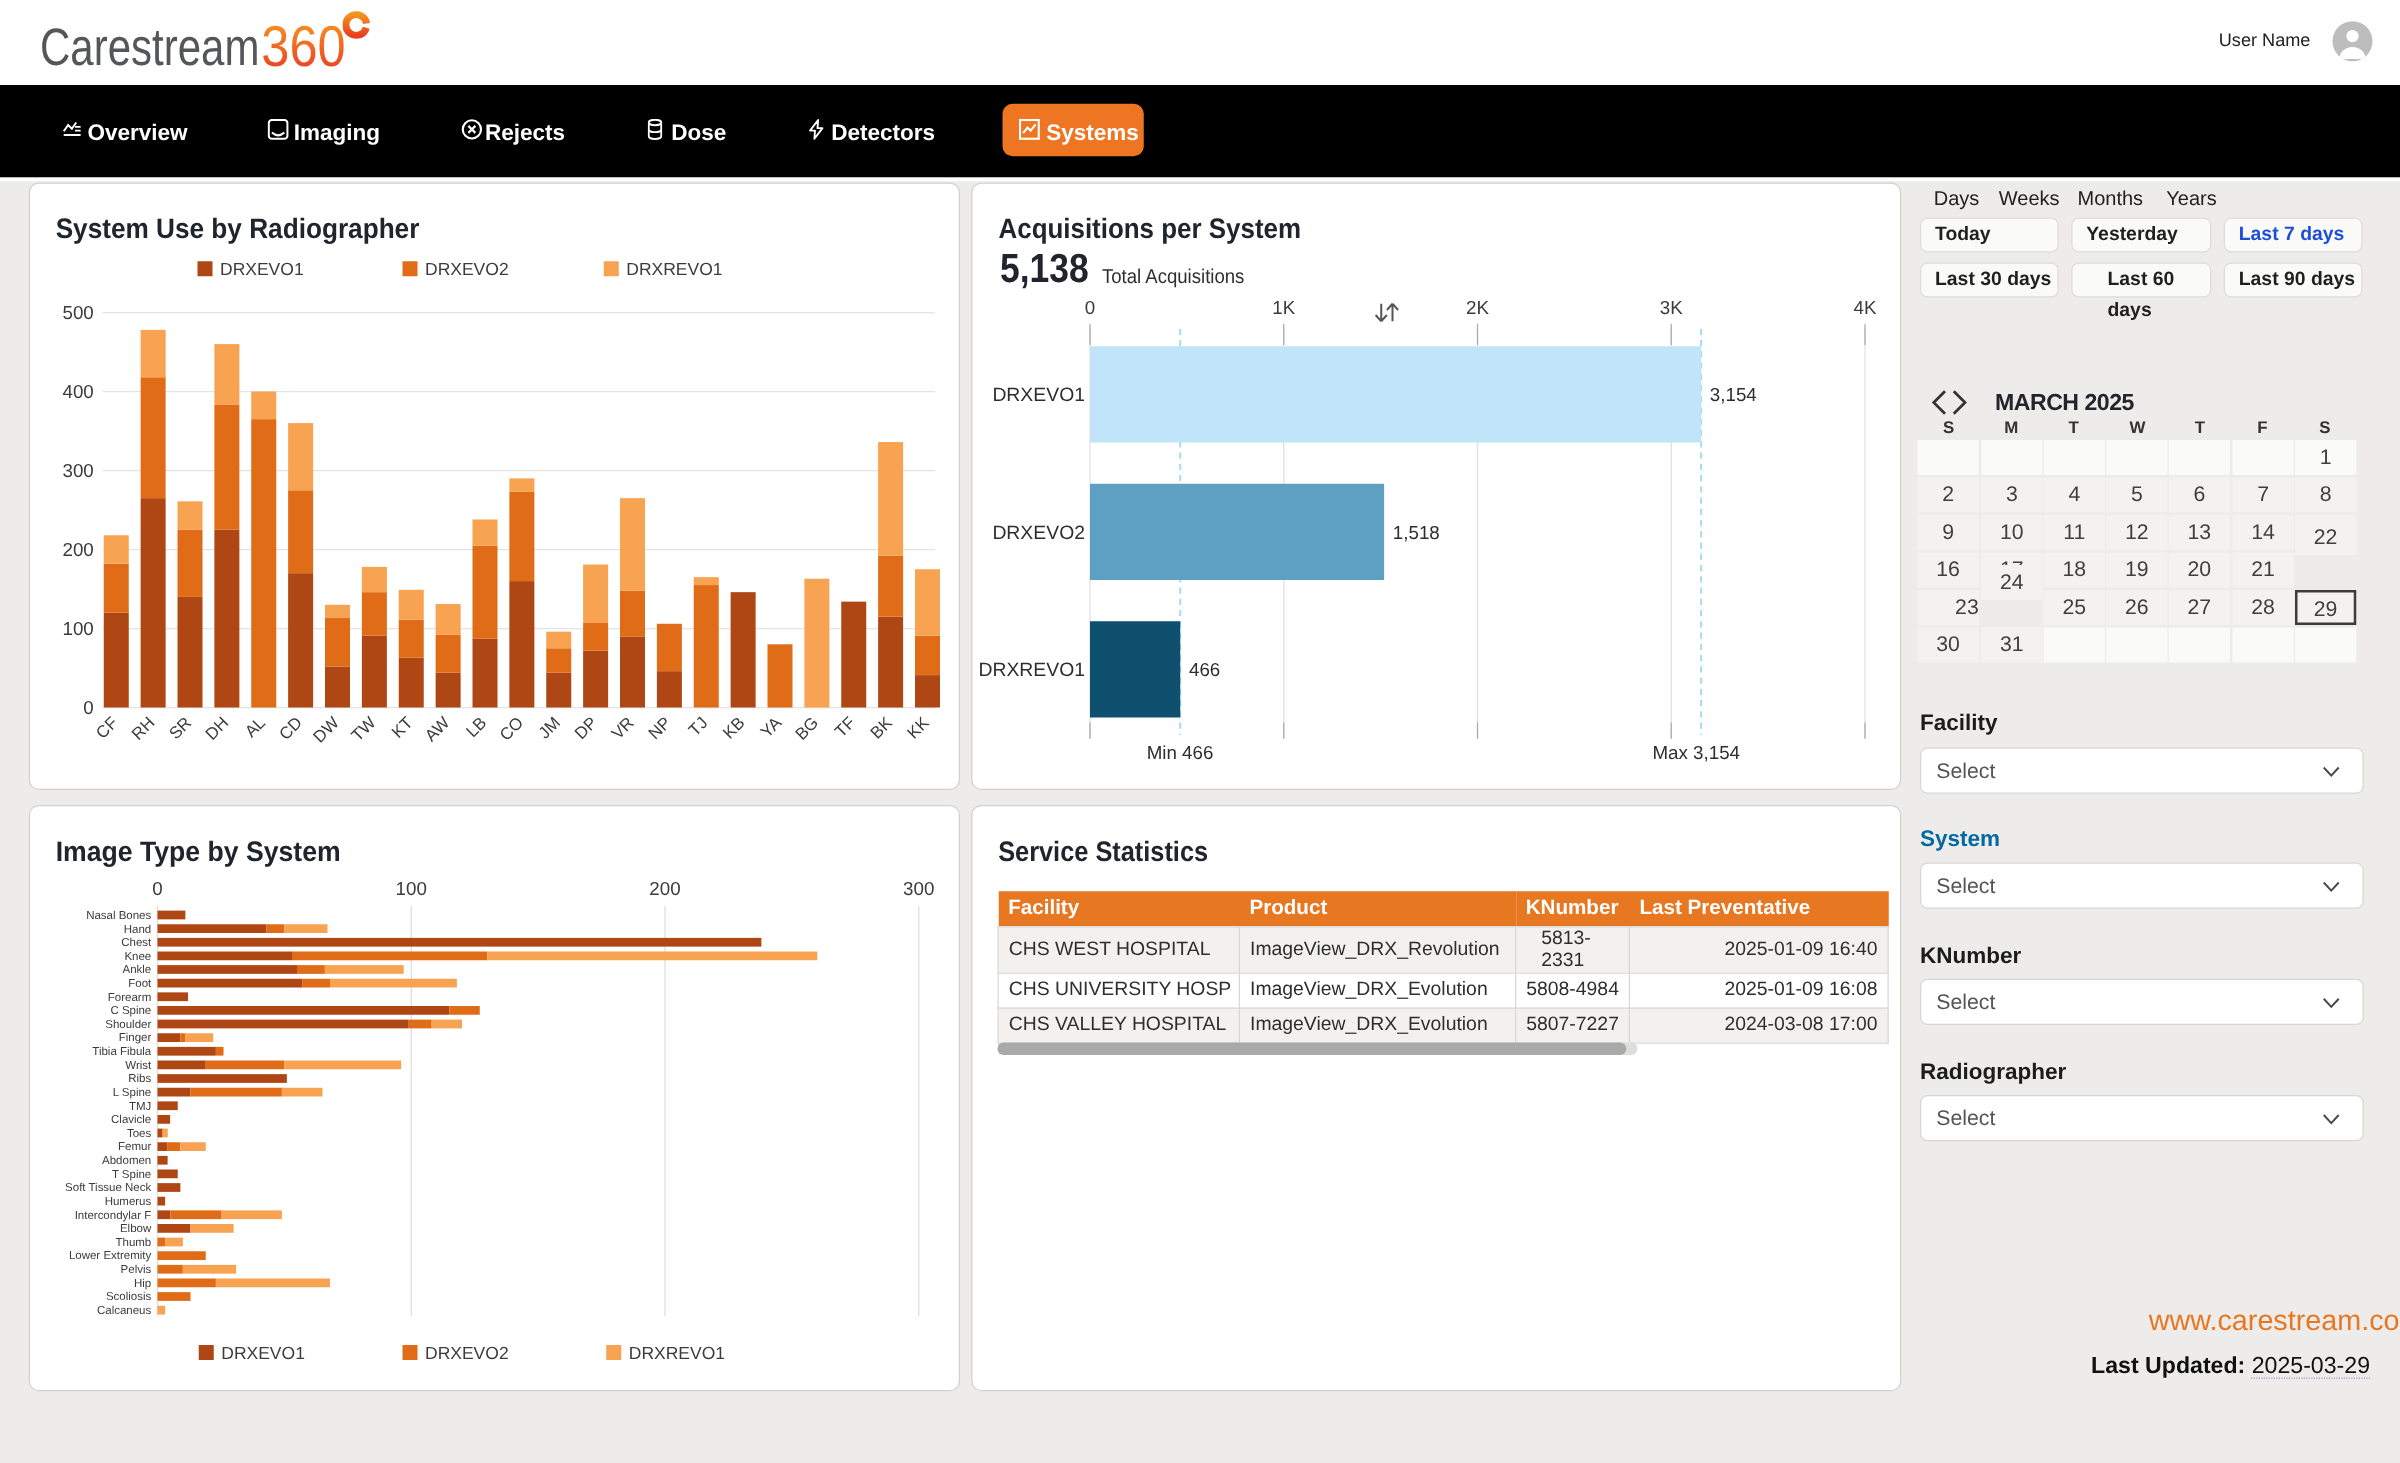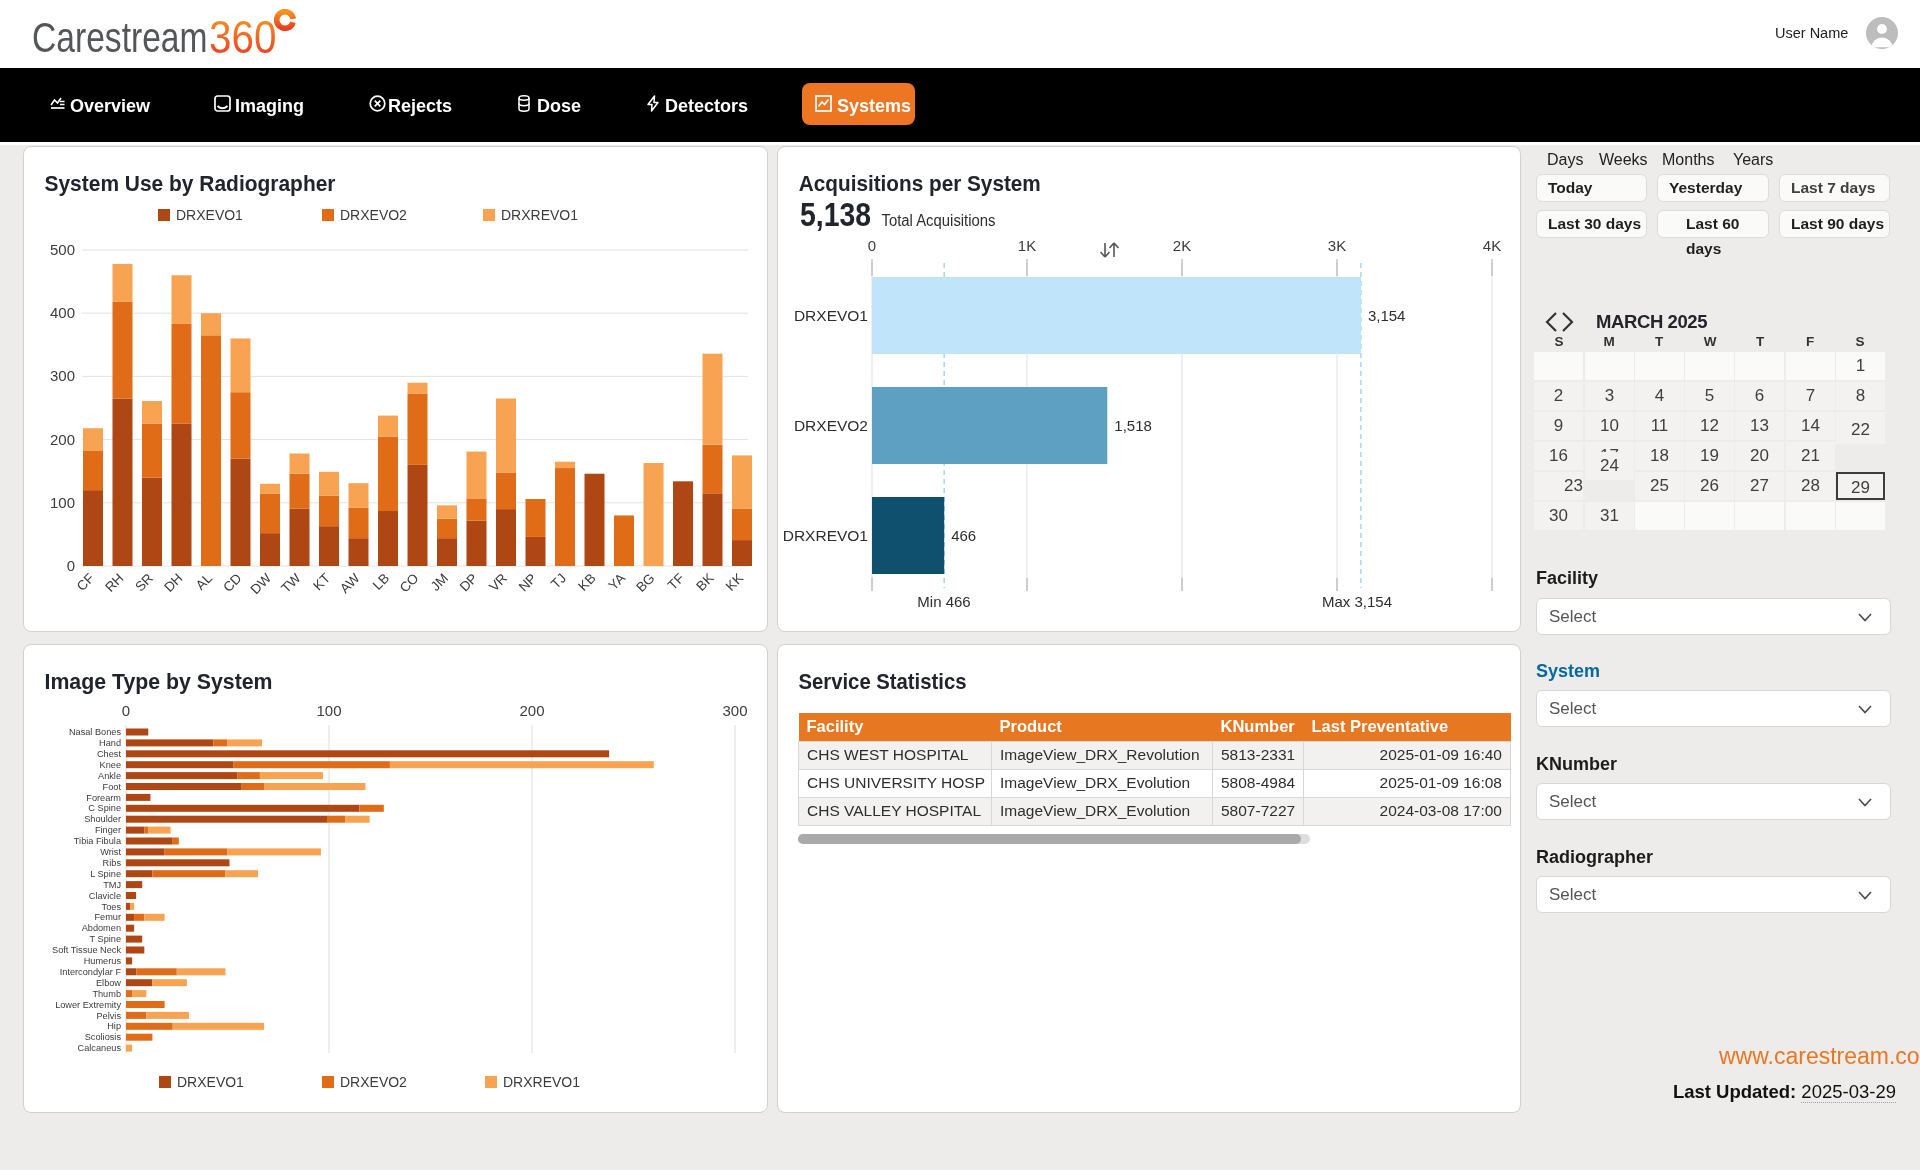--- a/index.html
+++ b/index.html
@@ -323,21 +323,21 @@
       <tbody>
         <tr style="background:#E87722;color:#fff;font-weight:bold;font-size:16.5px;height:28px">
           <td style="width:185px;padding:0 0 0 8px">Facility</td>
           <td style="width:213px;padding:0 0 0 8px">Product</td>
           <td style="width:83px;padding:0 0 0 8px">KNumber</td>
           <td style="width:199px;padding:0 0 0 8px">Last Preventative</td>
         </tr>
         <tr style="background:#F2F1F0;height:28px">
           <td style="border:1px solid #D8D8D8;padding:0 0 0 8px">CHS WEST HOSPITAL</td>
           <td style="border:1px solid #D8D8D8;padding:0 0 0 8px">ImageView_DRX_Revolution</td>
-          <td style="border:1px solid #D8D8D8;padding:0 0 0 8px">5813-2331</td>
+          <td style="border:1px solid #D8D8D8;padding:0 0 0 20px">5813-2331</td>
           <td style="border:1px solid #D8D8D8;padding:0 8px 0 0;text-align:right">2025-01-09 16:40</td>
         </tr>
         <tr style="background:#FFFFFF;height:28px">
           <td style="border:1px solid #D8D8D8;padding:0 0 0 8px">CHS UNIVERSITY HOSP</td>
           <td style="border:1px solid #D8D8D8;padding:0 0 0 8px">ImageView_DRX_Evolution</td>
           <td style="border:1px solid #D8D8D8;padding:0 0 0 8px">5808-4984</td>
           <td style="border:1px solid #D8D8D8;padding:0 8px 0 0;text-align:right">2025-01-09 16:08</td>
         </tr>
         <tr style="background:#F2F1F0;height:28px">
           <td style="border:1px solid #D8D8D8;padding:0 0 0 8px">CHS VALLEY HOSPITAL</td>
@@ -349,21 +349,21 @@
     </table>
     <div style="position:absolute;left:20px;top:189px;width:512px;height:10px;background:#DDDDDC;border-radius:5px"></div>
     <div style="position:absolute;left:20px;top:189px;width:503px;height:10px;background:#A9A9A9;border-radius:5px"></div>
   </div>
 <div style="position:absolute;left:1547px;top:151px;font-size:16px;color:#222">Days</div>
 <div style="position:absolute;left:1599px;top:151px;font-size:16px;color:#222">Weeks</div>
 <div style="position:absolute;left:1662px;top:151px;font-size:16px;color:#222">Months</div>
 <div style="position:absolute;left:1733px;top:151px;font-size:16px;color:#222">Years</div>
 <div style="position:absolute;height:28px;background:#FAFAF9;border:1px solid #DDDCDA;border-radius:6px;box-sizing:border-box;font-size:15.5px;font-weight:bold;color:#1F1F1F;padding-left:11px;line-height:25px;left:1536px;top:174px;width:111px">Today</div>
 <div style="position:absolute;height:28px;background:#FAFAF9;border:1px solid #DDDCDA;border-radius:6px;box-sizing:border-box;font-size:15.5px;font-weight:bold;color:#1F1F1F;padding-left:11px;line-height:25px;left:1657px;top:174px;width:112px">Yesterday</div>
-<div style="position:absolute;height:28px;background:#FAFAF9;border:1px solid #DDDCDA;border-radius:6px;box-sizing:border-box;font-size:15.5px;font-weight:bold;color:#404040;padding-left:11px;line-height:25px;left:1779px;top:174px;width:111px">Last 7 days</div>
+<div style="position:absolute;height:28px;background:#FAFAF9;border:1px solid #DDDCDA;border-radius:6px;box-sizing:border-box;font-size:15.5px;font-weight:bold;color:#1d4ed8;padding-left:11px;line-height:25px;left:1779px;top:174px;width:111px">Last 7 days</div>
 <div style="position:absolute;height:28px;background:#FAFAF9;border:1px solid #DDDCDA;border-radius:6px;box-sizing:border-box;font-size:15.5px;font-weight:bold;color:#1F1F1F;padding-left:11px;line-height:25px;left:1536px;top:210px;width:111px">Last 30 days</div>
 <div style="position:absolute;height:28px;background:#FAFAF9;border:1px solid #DDDCDA;border-radius:6px;box-sizing:border-box;font-size:15.5px;font-weight:bold;color:#1F1F1F;padding-left:28px;line-height:25px;left:1657px;top:210px;width:112px">Last 60 days</div>
 <div style="position:absolute;height:28px;background:#FAFAF9;border:1px solid #DDDCDA;border-radius:6px;box-sizing:border-box;font-size:15.5px;font-weight:bold;color:#1F1F1F;padding-left:11px;line-height:25px;left:1779px;top:210px;width:111px">Last 90 days</div>
 <svg width="60" height="26" viewBox="0 0 60 26" style="position:absolute;left:1544px;top:310px">
     <path d="M12 3 L3 12 L12 21" fill="none" stroke="#333" stroke-width="2.2"></path>
     <path d="M19 3 L28 12 L19 21" fill="none" stroke="#333" stroke-width="2.2"></path>
   </svg>
 <div style="position:absolute;left:1596px;top:311px;font-size:18.5px;font-weight:bold;color:#23242C;letter-spacing:-0.4px">MARCH 2025</div>
 <div style="position:absolute;left:1549px;top:334px;width:20px;text-align:center;font-size:13.5px;font-weight:bold;color:#333">S</div>
 <div style="position:absolute;left:1599px;top:334px;width:20px;text-align:center;font-size:13.5px;font-weight:bold;color:#333">M</div>

